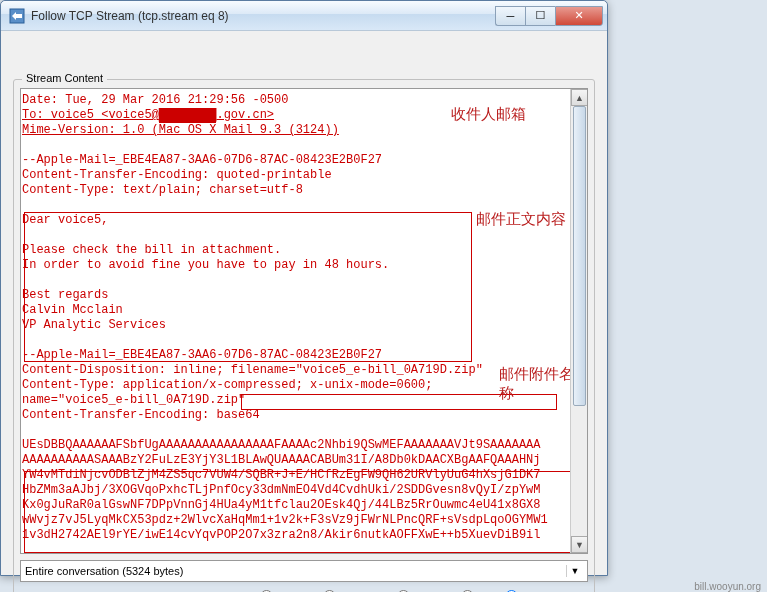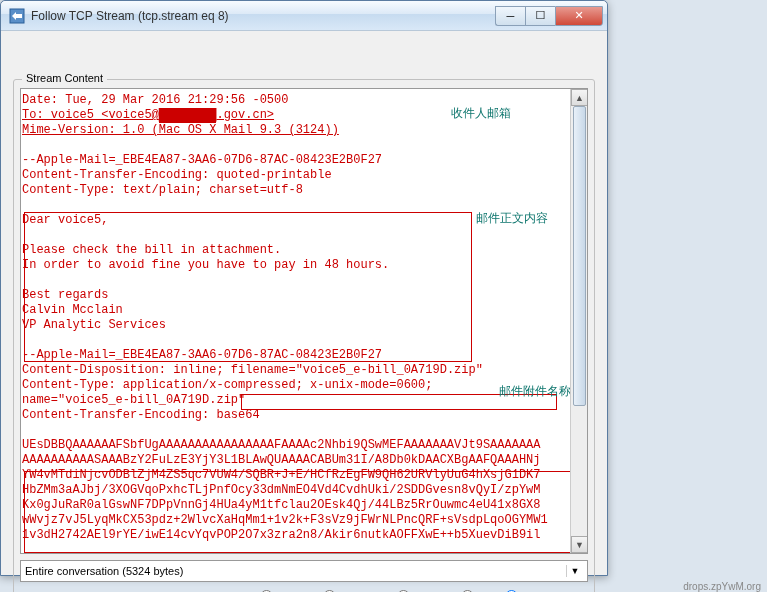--- a/index.html
+++ b/index.html
@@ -12,21 +12,21 @@
 .win-btn { width: 30px; height: 20px; border: 1px solid #8aa0b8; background: linear-gradient(to bottom, #f0f6fc, #d0e0ee); font-size: 11px; display: flex; align-items: center; justify-content: center; cursor: pointer; }
 .win-btn.min { border-radius: 0 0 0 3px; border-right: none; }
 .win-btn.max { border-right: none; }
 .win-btn.close { width: 48px; background: linear-gradient(to bottom, #e89a90, #d04a3a); color: #fff; border-radius: 0 0 3px 0; }
 .content { padding: 8px 12px; }
 .fieldset { border: 1px solid #c0c0c0; border-radius: 3px; padding: 8px 6px 6px; position: relative; margin-top: 40px; }
 .fieldset-label { position: absolute; top: -8px; left: 8px; background: #f0f0f0; padding: 0 4px; font-size: 11px; }
 .stream-box { background: #fff; border: 1px solid #999; height: 466px; overflow: auto; position: relative; }
 .stream-text { font-family: 'Courier New', monospace; font-size: 12px; line-height: 15px; padding: 4px 1px; color: #c00; white-space: pre; position: relative; }
 .redact { display: inline-block; background: #c00; color: #c00; }
-.anno { position: absolute; color: #0f766e; font-family: Liberation Serif, serif; font-size: 12px; pointer-events: none; }
+.anno { position: absolute; color: #b91c1c; font-family: Liberation Serif, serif; font-size: 15px; pointer-events: none; }
 .highlight-box { position: absolute; border: 1.5px solid #c00; pointer-events: none; }
 .underline-red { text-decoration: underline; text-decoration-color: #c00; }
 .scrollbar-v { position: absolute; right: 0; top: 0; width: 17px; height: 100%; background: #eee; border-left: 1px solid #ccc; }
 .scroll-btn { width: 17px; height: 17px; background: linear-gradient(to bottom,#f5f5f5,#ddd); border: 1px solid #aaa; display:flex; align-items:center; justify-content:center; font-size:9px; color:#555; cursor:pointer; }
 .scroll-thumb { position: absolute; top: 17px; left: 2px; width: 13px; height: 300px; background: linear-gradient(to right,#e8f0f8,#c8d8e8); border:1px solid #9ab; border-radius:2px; cursor:pointer; }
 .dropdown-row { margin-top: 6px; display: flex; }
 .dropdown { flex: 1; height: 22px; border: 1px solid #999; background: #fff; padding: 4px 4px; font-size: 11px; display: flex; align-items: center; justify-content: space-between; cursor: pointer; }
 .dd-arrow { width: 17px; height: 100%; border-left: 1px solid #ccc; display:flex; align-items:center; justify-content:center; font-size:9px; }
 .button-row { margin-top: 8px; display: flex; align-items: center; gap: 10px; }
 .btn { min-width: 62px; height: 24px; padding: 0 10px; background: linear-gradient(to bottom,#f8f8f8,#e4e4e4); border: 1px solid #8a8a8a; border-radius: 3px; font-size: 11px; cursor: pointer; display:inline-flex; align-items:center; justify-content:center; }
@@ -91,21 +91,21 @@
 <span>Kx0gJuRaR0alGswNF7DPpVnnGj4HUa4yM1tfclau2OEsk4Qj/44LBz5RrOuwmc4eU41x8GX8</span>
 <span>wWvjz7vJ5LyqMkCX53pdz+2WlvcXaHqMm1+1v2k+F3sVz9jFWrNLPncQRF+sVsdpLqoOGYMW1</span>
 <span>1v3dH2742AEl9rYE/iwE14cvYqvPOP2O7x3zra2n8/Akir6nutkAOFFXwE++b5XuevDiB9il</span></div>
 
         <div class="highlight-box" style="left:3px; top:123px; width:448px; height:150px;"></div>
         <div class="highlight-box" style="left:220px; top:305px; width:316px; height:16px;"></div>
         <div class="highlight-box" style="left:3px; top:382px; width:707px; height:82px;"></div>
 
         <div class="anno" style="left:430px; top:16px;">收件人邮箱</div>
         <div class="anno" style="left:455px; top:121px;">邮件正文内容</div>
-        <div class="anno" style="left:478px; top:294px;">邮件附件名称</div>
+        <div class="anno" style="left:478px; top:276px;">邮件附件名称</div>
 
         <div class="scrollbar-v">
           <div class="scroll-btn">▲</div>
           <div class="scroll-thumb"></div>
           <div class="scroll-btn" style="position:absolute; bottom:0;">▼</div>
         </div>
       </div>
 
       <div class="dropdown-row">
         <div class="dropdown">
@@ -156,13 +156,13 @@
     <div class="bottom-row">
       <button class="btn"></button>
       <div style="display:flex; gap:8px;">
         <button class="btn btn-wide">Filter Out This Stream</button>
         <button class="btn btn-close">Close</button>
       </div>
     </div>
   </div>
 </div>
 
-<div class="watermark">drops.zpYwM.org</div>
+<div class="watermark">bill.wooyun.org</div>
 
 </body></html>

